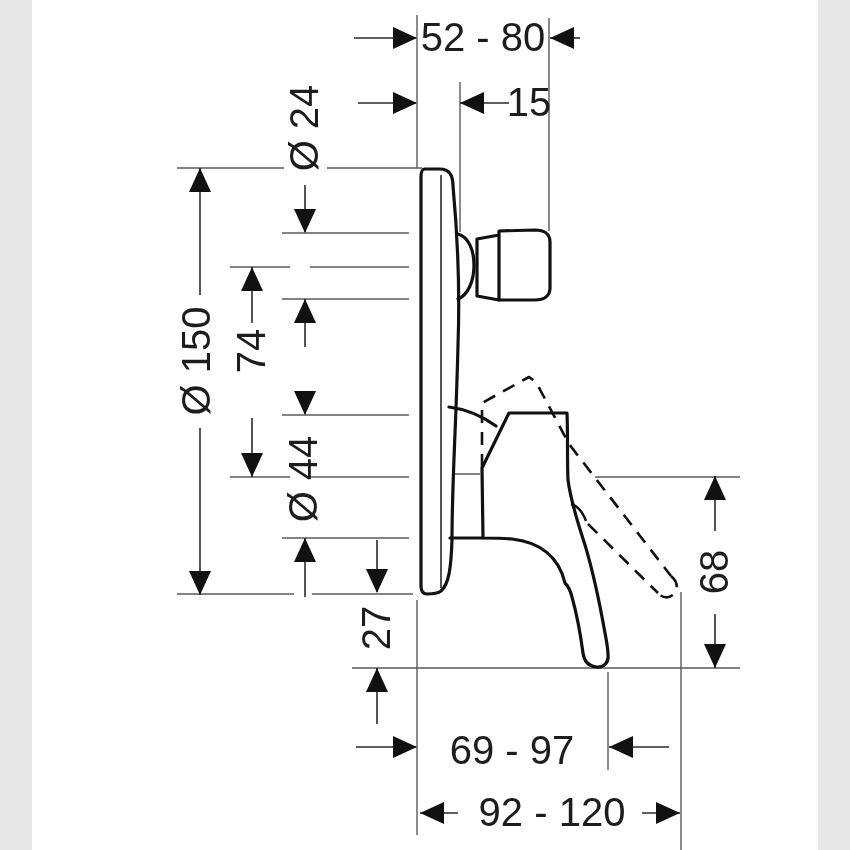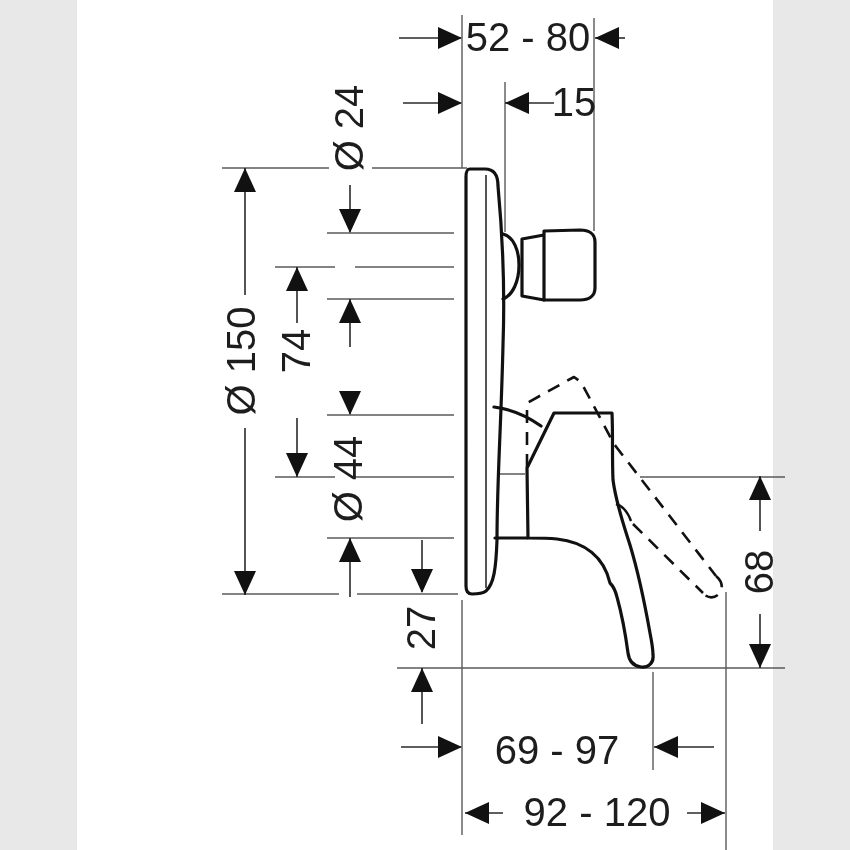--- a/index.html
+++ b/index.html
@@ -1,16 +1,16 @@
 <!DOCTYPE html>
 <html><head>
 <meta charset="utf-8">
 <style>
   html,body{margin:0;padding:0;background:#e8e8e8;}
-  .stage{width:696px;height:850px;background:#fff;position:relative;margin:0 auto;
+  .stage{width:786px;height:850px;background:#fff;position:relative;margin:0 auto;
          font-family:"Liberation Sans", sans-serif;}
   svg{display:block;}
   .dimtext{font-family:"Liberation Sans", sans-serif;font-size:40px;fill:#1d1d1d;}
   .thin{stroke:#5a5a5a;stroke-width:1.4;fill:none;}
   .dimline{stroke:#2a2a2a;stroke-width:1.6;fill:none;}
   .arrow{fill:#111;stroke:none;}
   .outline{stroke:#111;stroke-width:3.2;fill:none;stroke-linecap:round;stroke-linejoin:round;}
   .outlineF{stroke:#111;stroke-width:3.2;fill:#fff;stroke-linecap:round;stroke-linejoin:round;}
   .inner{stroke:#2a2a2a;stroke-width:1.6;fill:none;}
   .dashed{stroke:#111;stroke-width:2.6;fill:none;stroke-dasharray:13 9;stroke-linecap:butt;stroke-linejoin:round;}

